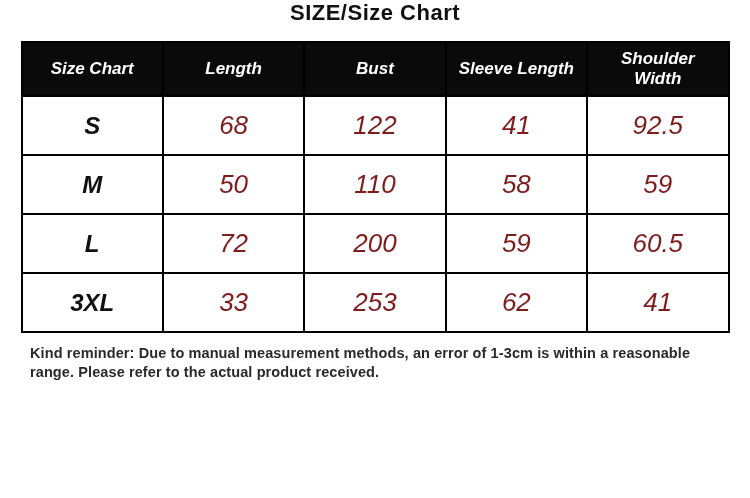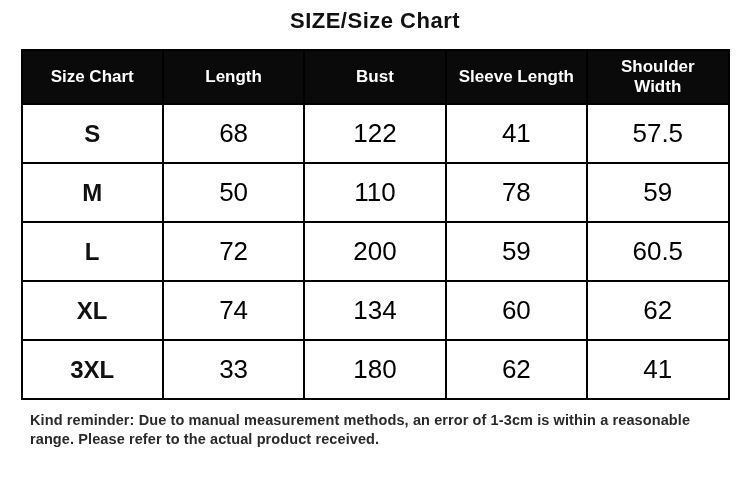--- a/index.html
+++ b/index.html
@@ -9,35 +9,36 @@
     width: 750px;
     height: 498px;
     overflow: hidden;
     font-family: "Liberation Sans", sans-serif;
     -webkit-font-smoothing: antialiased;
   }
   .page {
     width: 750px;
     height: 498px;
     box-sizing: border-box;
-    padding-top: 8px;
+    padding-top: 0;
   }
   .page-title {
     margin: 0 0 15px 0;
     text-align: center;
     font-size: 22px;
     font-weight: 700;
     letter-spacing: 0.5px;
     color: #111111;
   }
   table.size-table {
     width: 709px;
     margin: 8px auto;
     border-collapse: collapse;
     table-layout: fixed;
+    font-style: italic;
   }
   table.size-table th,
   table.size-table td {
     border: 2px solid #000000;
     text-align: center;
     vertical-align: middle;
     width: 20%;
     padding: 0;
     overflow: hidden;
   }
@@ -52,21 +53,21 @@
   .th-label {
     display: inline-block;
     line-height: 1.15;
   }
   table.size-table thead th:last-child .th-label {
     max-width: 92px;
   }
   table.size-table tbody td {
     height: 57px;
     background: #ffffff;
-    color: #000000;
+    color: #7f1d1d;
     font-size: 26px;
     font-weight: 400;
   }
   table.size-table tbody td.size-cell {
     font-weight: 700;
     font-size: 24px;
     color: #111111;
   }
   .note {
     margin: 11px 0 0 30px;
@@ -94,47 +95,40 @@
           <th><span class="th-label">Sleeve Length</span></th>
           <th><span class="th-label">Shoulder Width</span></th>
         </tr>
     </thead>
     <tbody id="table-body">
         <tr>
           <td class="size-cell">S</td>
           <td>68</td>
           <td>122</td>
           <td>41</td>
-          <td>57.5</td>
+          <td>92.5</td>
         </tr>
         <tr>
           <td class="size-cell">M</td>
           <td>50</td>
           <td>110</td>
-          <td>78</td>
+          <td>58</td>
           <td>59</td>
         </tr>
         <tr>
           <td class="size-cell">L</td>
           <td>72</td>
           <td>200</td>
           <td>59</td>
           <td>60.5</td>
         </tr>
         <tr>
-          <td class="size-cell">XL</td>
-          <td>74</td>
-          <td>134</td>
-          <td>60</td>
-          <td>62</td>
-        </tr>
-        <tr>
           <td class="size-cell">3XL</td>
           <td>33</td>
-          <td>180</td>
+          <td>253</td>
           <td>62</td>
           <td>41</td>
         </tr>
       </tbody>
   </table>
 
   <p class="note">Kind reminder: Due to manual measurement methods, an error of 1-3cm is within a reasonable range. Please refer to the actual product received.</p>
 </div>
 
 </body></html>

